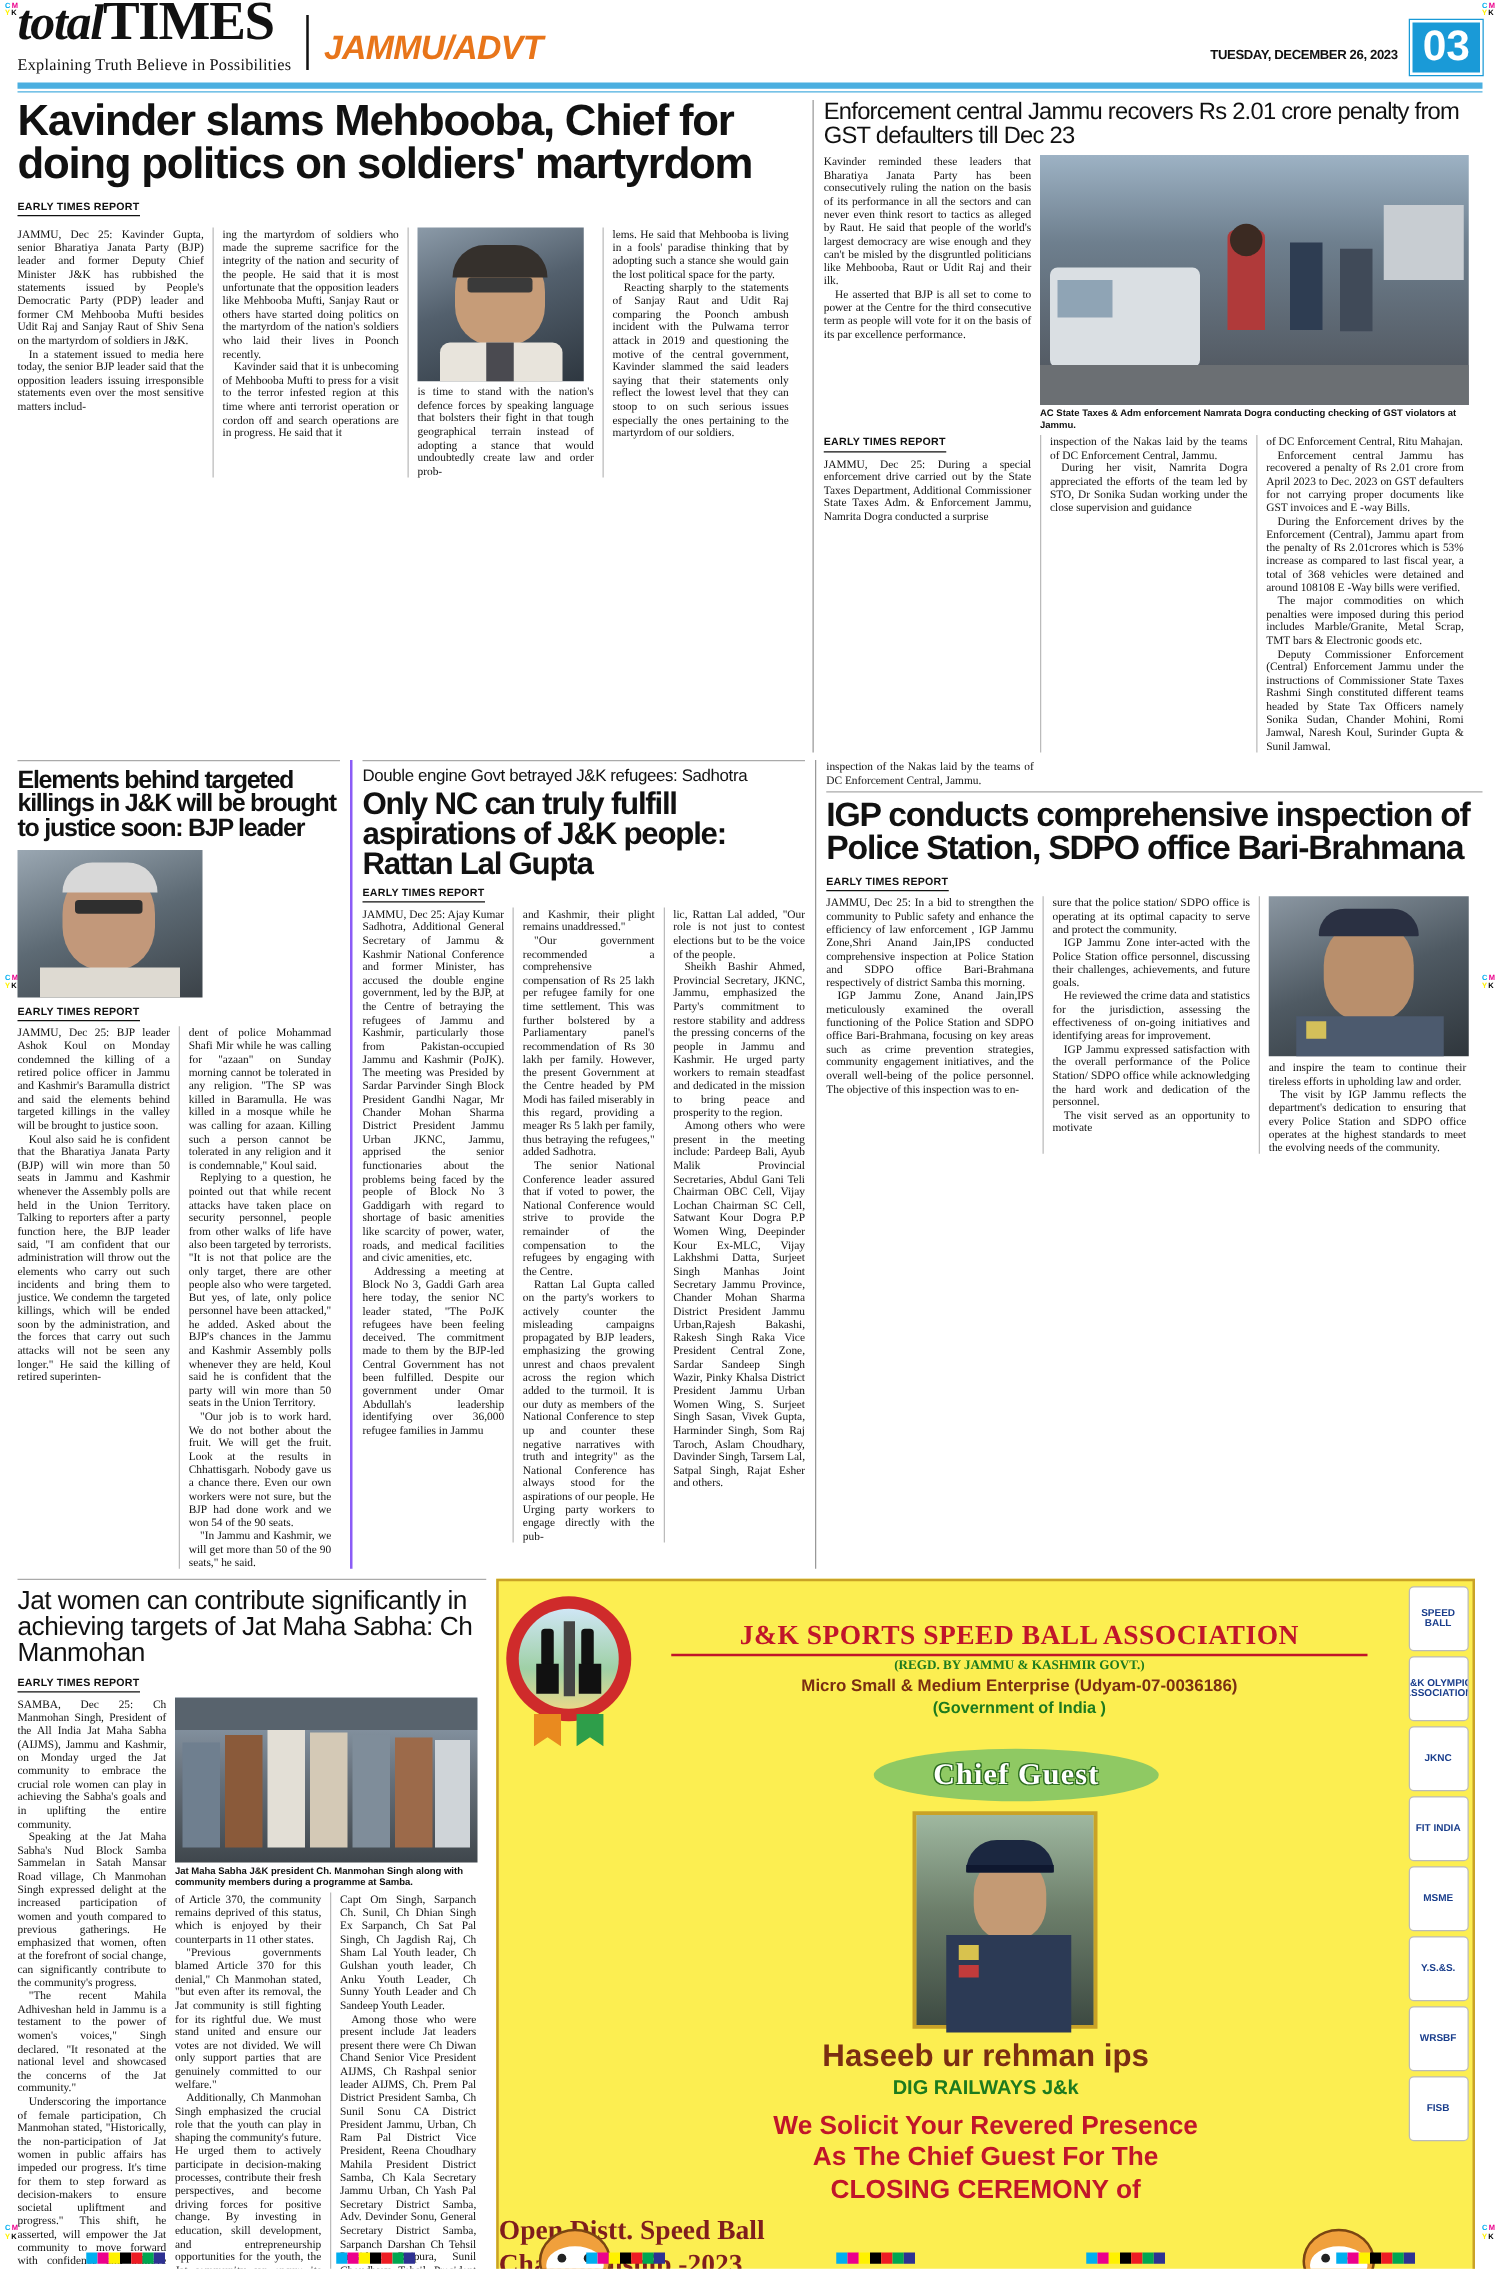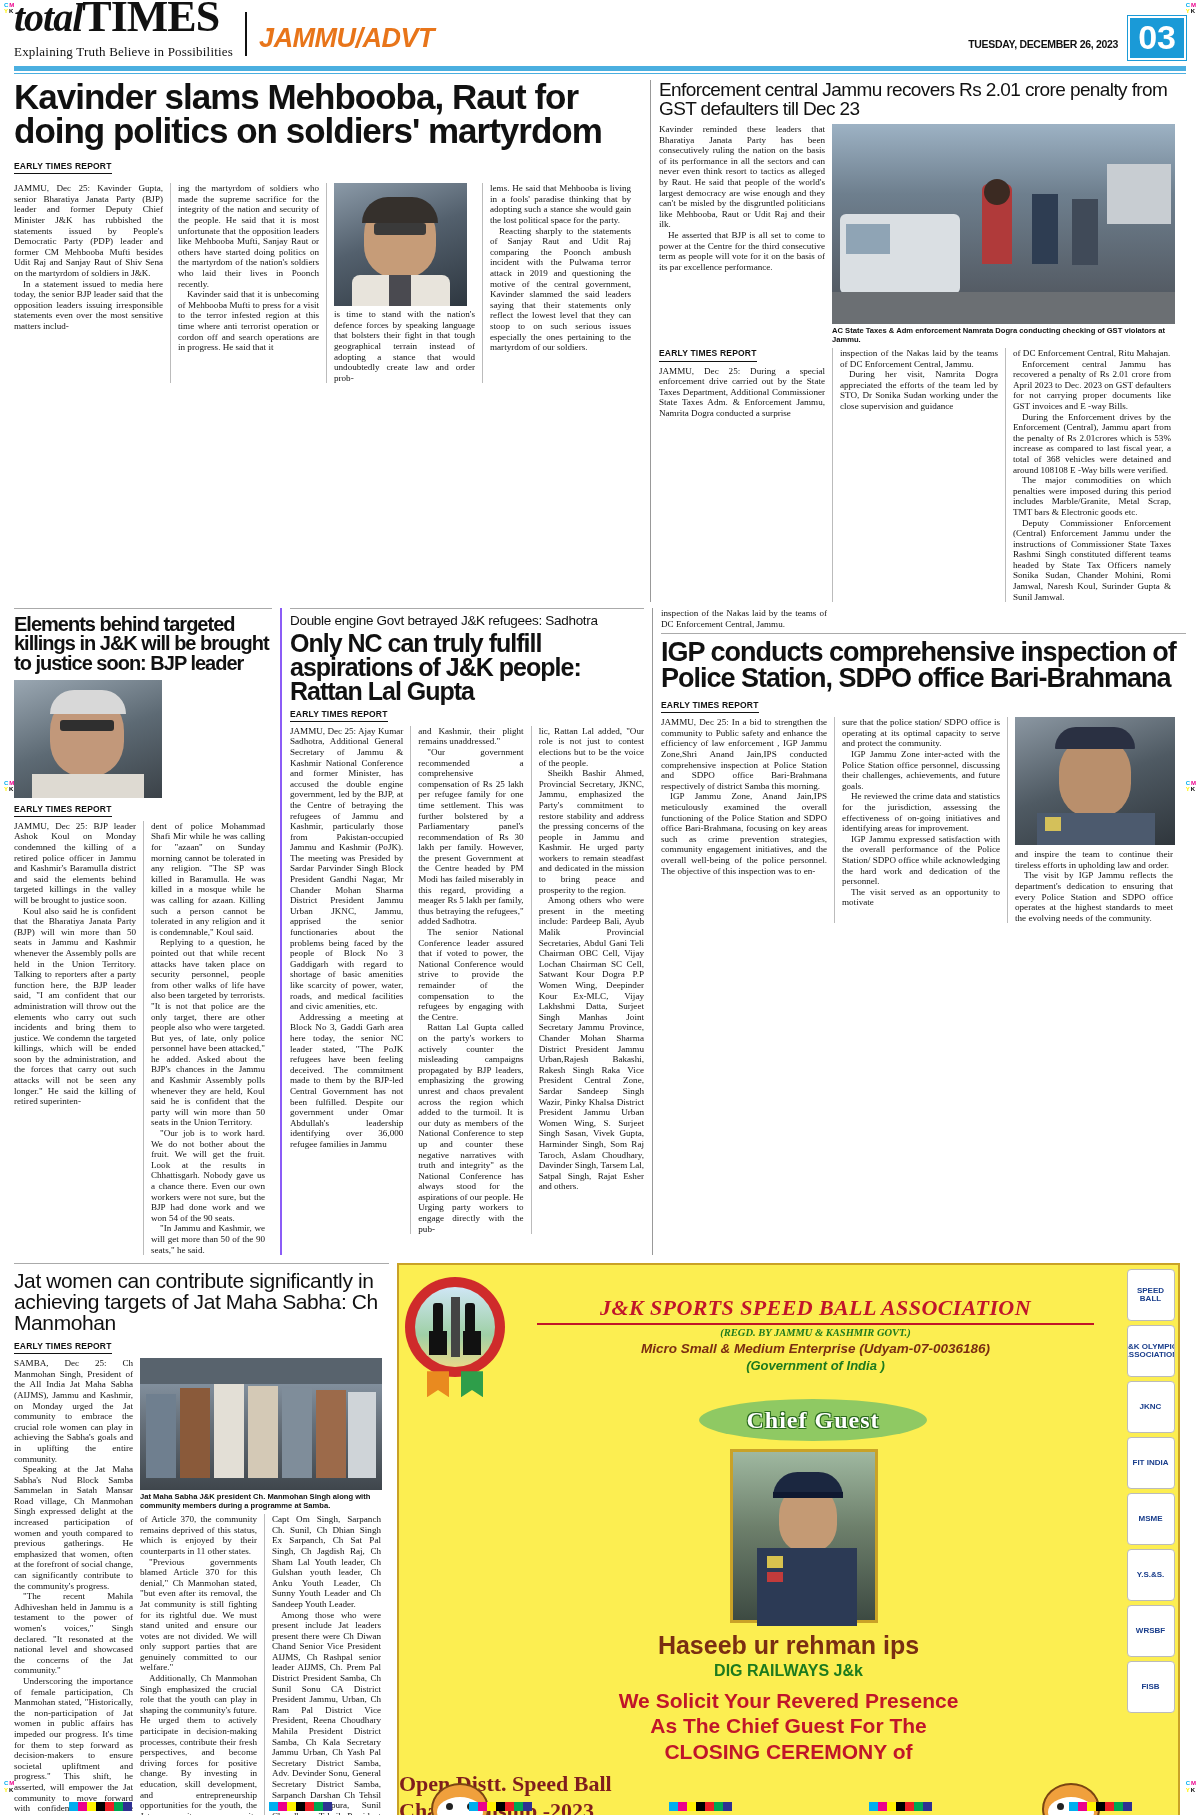--- a/index.html
+++ b/index.html
@@ -163,21 +163,21 @@
       <div class="mast-date">TUESDAY, DECEMBER 26, 2023</div>
       <div class="page-num">03</div>
     </div>
   </div>
   <div class="mast-rule"></div>
   <div class="mast-rule2"></div>
 
   <div class="lead-sec">
 
     <div class="lead-left">
-      <div class="hl-black lead-hl">Kavinder slams Mehbooba, Raut for doing politics on soldiers' martyrdom</div>
+      <div class="hl-black lead-hl">Kavinder slams Mehbooba, Chief for doing politics on soldiers' martyrdom</div>
 
       <div style="margin-top:8px;">
         <div class="byline">EARLY TIMES REPORT</div>
       </div>
 
       <div class="cols-4">
         <div class="body-col">
           <p class="first">JAMMU, Dec 25: Kavinder Gupta, senior Bharatiya Janata Party (BJP) leader and former Deputy Chief Minister J&amp;K has rubbished the statements issued by People's Democratic Party (PDP) leader and former CM Mehbooba Mufti besides Udit Raj and Sanjay Raut of Shiv Sena on the martyrdom of soldiers in J&amp;K.</p>
           <p>In a statement issued to media here today, the senior BJP leader said that the opposition leaders issuing irresponsible statements even over the most sensitive matters includ-</p>
         </div>
@@ -374,21 +374,21 @@
               <p class="first">Capt Om Singh, Sarpanch Ch. Sunil, Ch Dhian Singh Ex Sarpanch, Ch Sat Pal Singh, Ch Jagdish Raj, Ch Sham Lal Youth leader, Ch Gulshan youth leader, Ch Anku Youth Leader, Ch Sunny Youth Leader and Ch Sandeep Youth Leader.</p>
               <p>Among those who were present include Jat leaders present there were Ch Diwan Chand Senior Vice President AIJMS, Ch Rashpal senior leader AIJMS, Ch. Prem Pal District President Samba, Ch Sunil Sonu CA District President Jammu, Urban, Ch Ram Pal District Vice President, Reena Choudhary Mahila President District Samba, Ch Kala Secretary Jammu Urban, Ch Yash Pal Secretary District Samba, Adv. Devinder Sonu, General Secretary District Samba, Sarpanch Darshan Ch Tehsil President Rajpura, Sunil Choudhary Tehsil President Bishnah, Ch Sham Lal General Secretary Tehsil Bishnah, Panch Sarbjeet Johan youth leader Bishnah, Panch Surjeet Choudhary, Sanju Randhawa youth leader Samba and Akshay Choudhary Media Secretary.</p>
             </div>
           </div>
         </div>
       </div>
     </div>
 
     <div class="ad-box" style="width:783px;height:672px;">
 
-      <div style="display:flex; padding:10px 58px 0 0; align-items:center;font-style:italic;">
+      <div style="display:flex; padding:10px 58px 0 0; align-items:center;">
         <div style="width:112px;height:118px;position:relative;flex:none;">
           <div style="position:absolute;left:6px;top:2px;width:100px;height:100px;border-radius:50%;background:#cf2b2b;"></div>
           <div style="position:absolute;left:16px;top:12px;width:80px;height:80px;border-radius:50%;background:linear-gradient(180deg,#cfe6f5 0%,#9fd0a6 60%,#e8d98a 100%);"></div>
           <div style="position:absolute;left:34px;top:28px;width:10px;height:30px;background:#111;border-radius:3px;"></div>
           <div style="position:absolute;left:30px;top:56px;width:18px;height:24px;background:#111;"></div>
           <div style="position:absolute;left:66px;top:28px;width:10px;height:30px;background:#111;border-radius:3px;"></div>
           <div style="position:absolute;left:64px;top:56px;width:18px;height:24px;background:#111;"></div>
           <div style="position:absolute;left:52px;top:22px;width:9px;height:60px;background:#444;"></div>
           <div style="position:absolute;left:28px;top:96px;width:22px;height:26px;background:#e98a1f;clip-path:polygon(0 0,100% 0,100% 100%,50% 72%,0 100%);"></div>
           <div style="position:absolute;left:62px;top:96px;width:22px;height:26px;background:#2e9e4a;clip-path:polygon(0 0,100% 0,100% 100%,50% 72%,0 100%);"></div>

